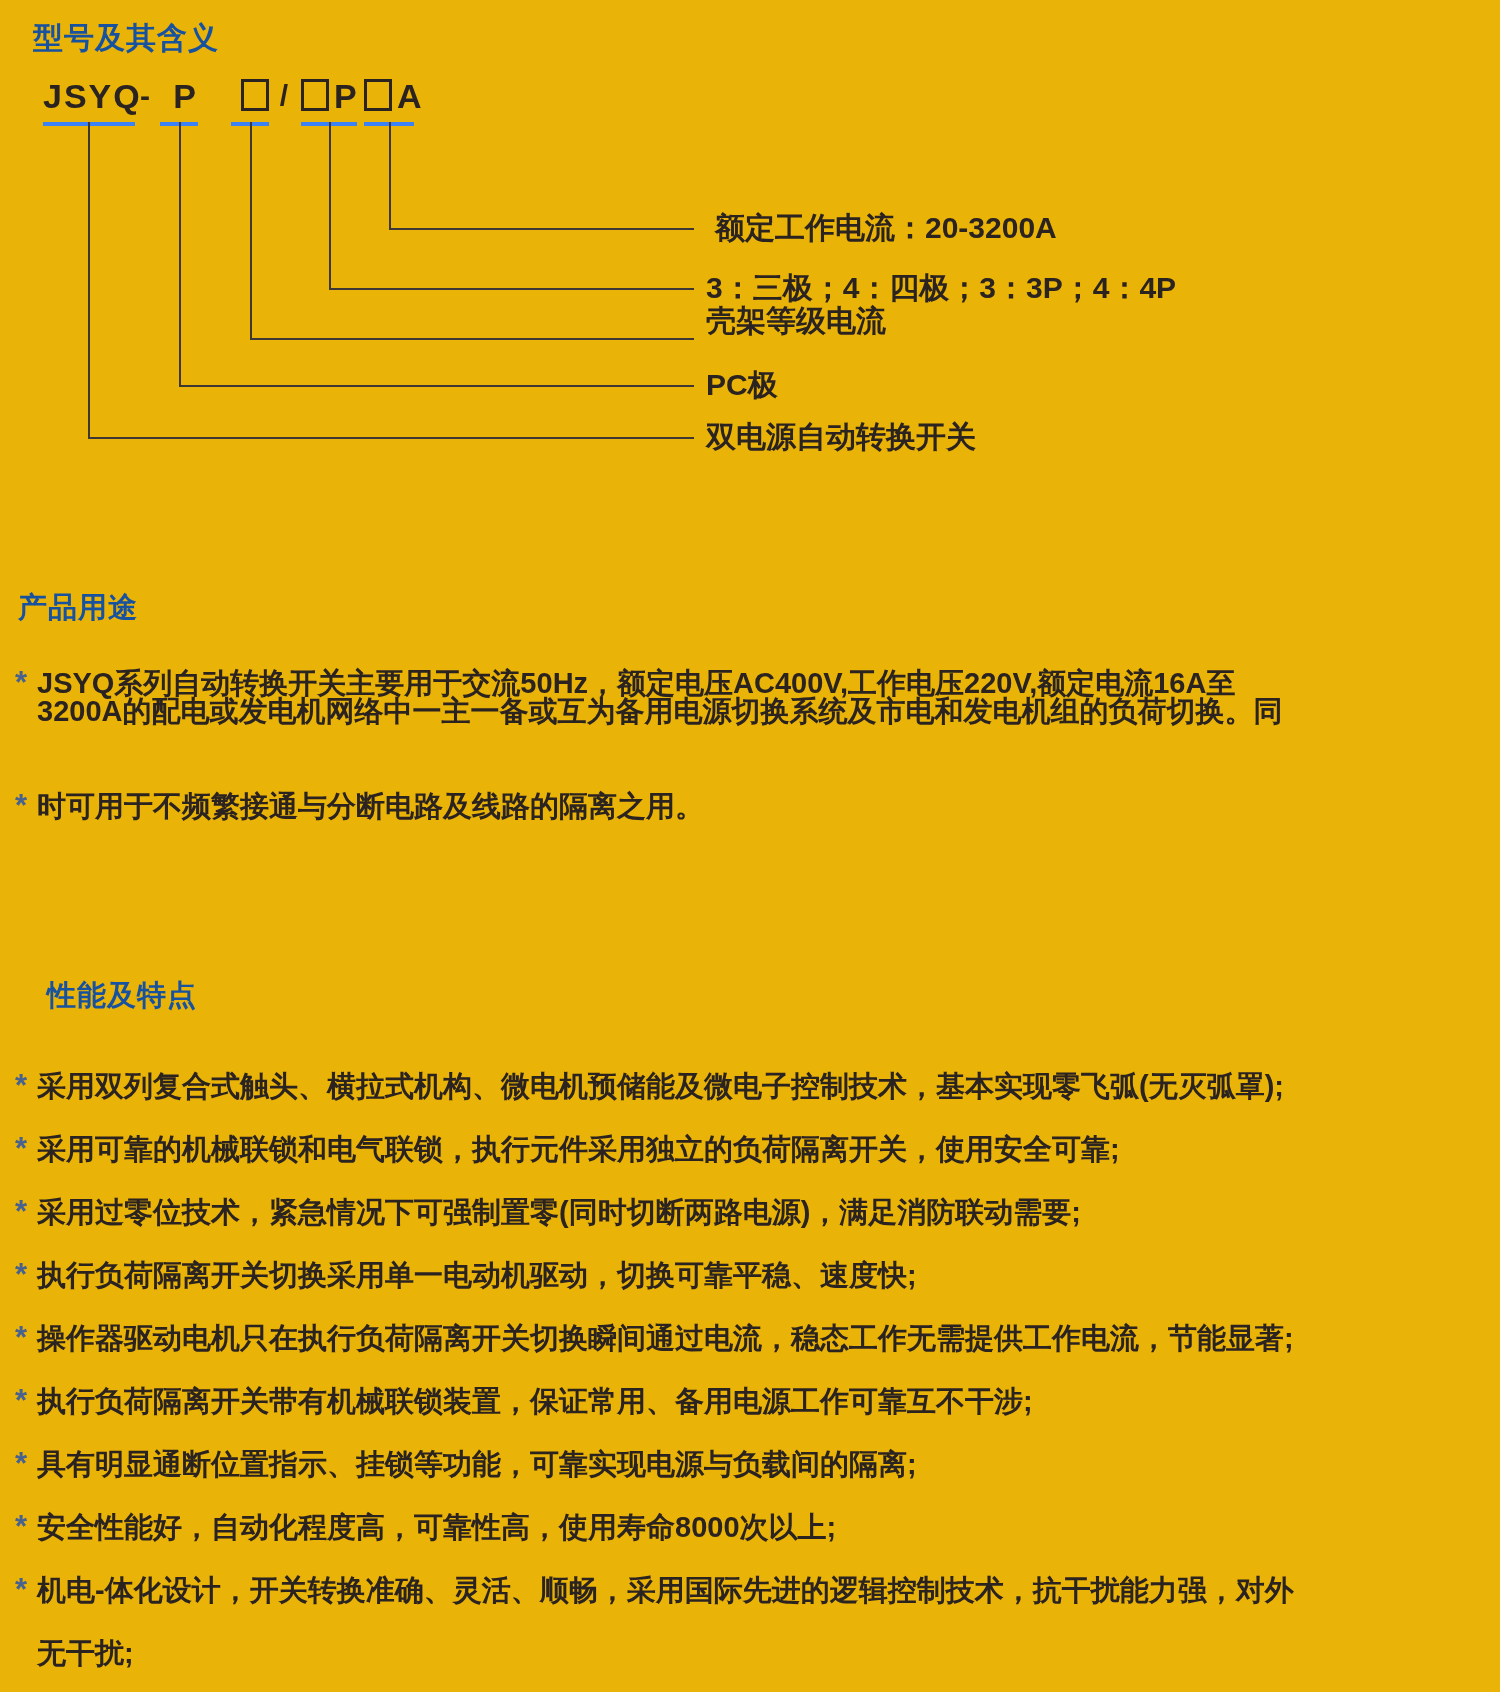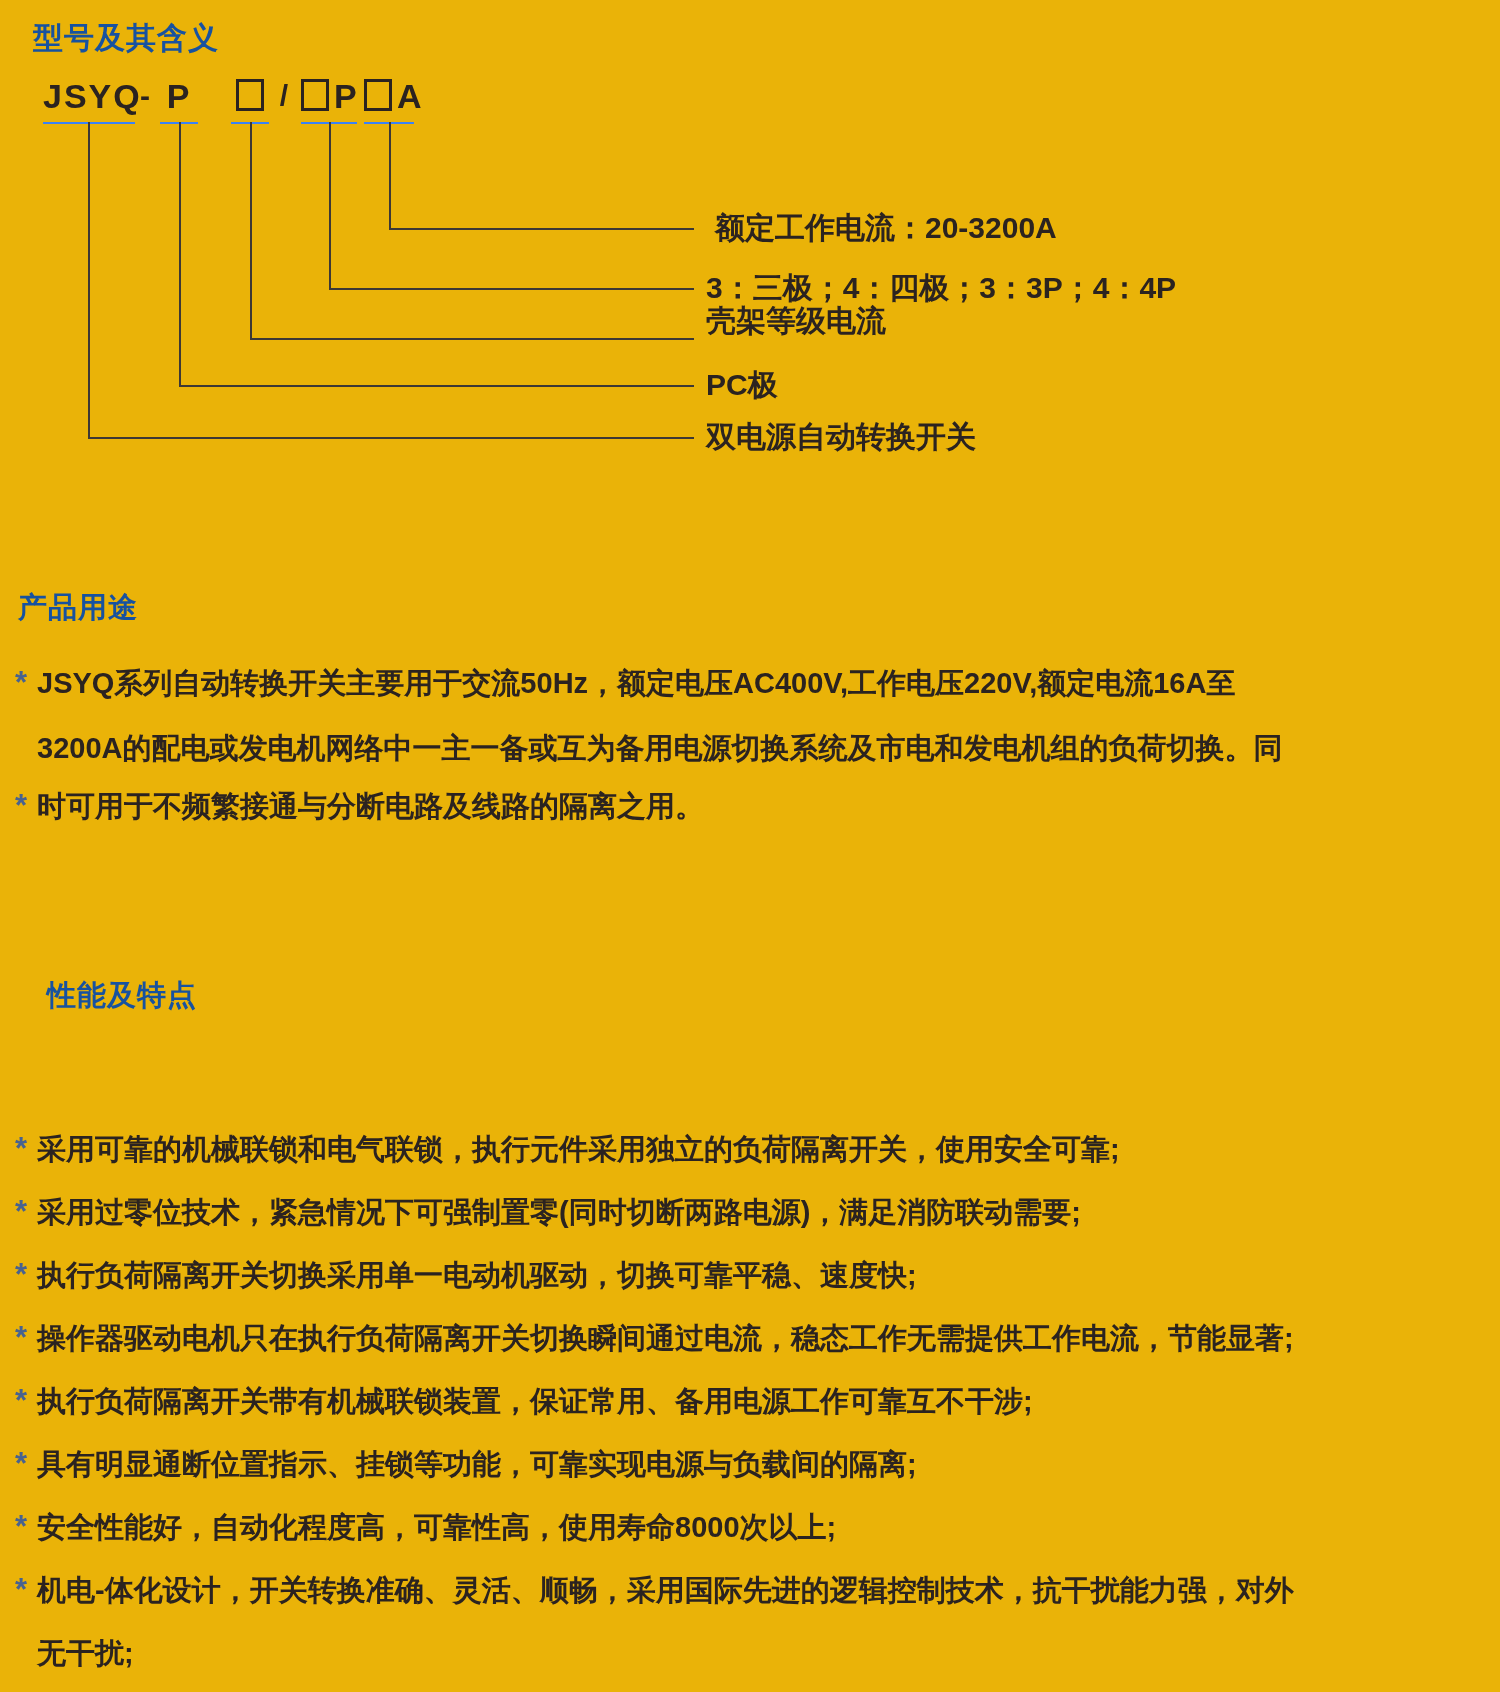--- a/index.html
+++ b/index.html
@@ -18,22 +18,22 @@
     color:#1752a0;
     font-size:29px;
     font-weight:700;
     letter-spacing:1px;
     white-space:nowrap;
   }
   
   .seg{
     position:absolute;
     top:76px;height:46px;
-    border-bottom:2px solid #3b82f6;
-    text-align:center;
+    border-bottom:4px solid #3b82f6;
+    text-align:right;
     font-size:34px;
     line-height:40px;
     letter-spacing:2px;
     white-space:nowrap;
   }
   .sep{
     position:absolute;
     top:76px;height:46px;
     text-align:center;
     font-size:30px;
@@ -112,29 +112,32 @@
   <div class="dlabel" style="top:271px;">3：三极；4：四极；3：3P；4：4P</div>
   <div class="dlabel" style="top:304px;">壳架等级电流</div>
   <div class="dlabel" style="top:368px;">PC极</div>
   <div class="dlabel" style="top:420px;text-align:center;">双电源自动转换开关</div>
 
   <h2 class="sec-heading" style="left:18px;top:588px;">产品用途</h2>
 
   <div class="bodyline" style="top:666px;">
     <span class="star">*</span><span>JSYQ系列自动转换开关主要用于交流50Hz，额定电压AC400V,工作电压220V,额定电流16A至</span>
   </div>
-  <div class="bodyline indent" style="top:731px;">
+  <div class="bodyline indent" style="top:694px;">
     <span>3200A的配电或发电机网络中一主一备或互为备用电源切换系统及市电和发电机组的负荷切换。同</span>
   </div>
   <div class="bodyline" style="top:789px;">
     <span class="star">*</span><span>时可用于不频繁接通与分断电路及线路的隔离之用。</span>
   </div>
 
   <h2 class="sec-heading" style="left:15px;top:976px;margin-left:32px;">性能及特点</h2>
 
+  <div class="bodyline" style="top:1069px;">
+    <span class="star">*</span><span>采用双列复合式触头、横拉式机构、微电机预储能及微电子控制技术，基本实现零飞弧(无灭弧罩);</span>
+  </div>
   <div class="bodyline" style="top:1132px;">
     <span class="star">*</span><span>采用可靠的机械联锁和电气联锁，执行元件采用独立的负荷隔离开关，使用安全可靠;</span>
   </div>
   <div class="bodyline" style="top:1195px;">
     <span class="star">*</span><span>采用过零位技术，紧急情况下可强制置零(同时切断两路电源)，满足消防联动需要;</span>
   </div>
   <div class="bodyline" style="top:1258px;">
     <span class="star">*</span><span>执行负荷隔离开关切换采用单一电动机驱动，切换可靠平稳、速度快;</span>
   </div>
   <div class="bodyline" style="top:1321px;">

